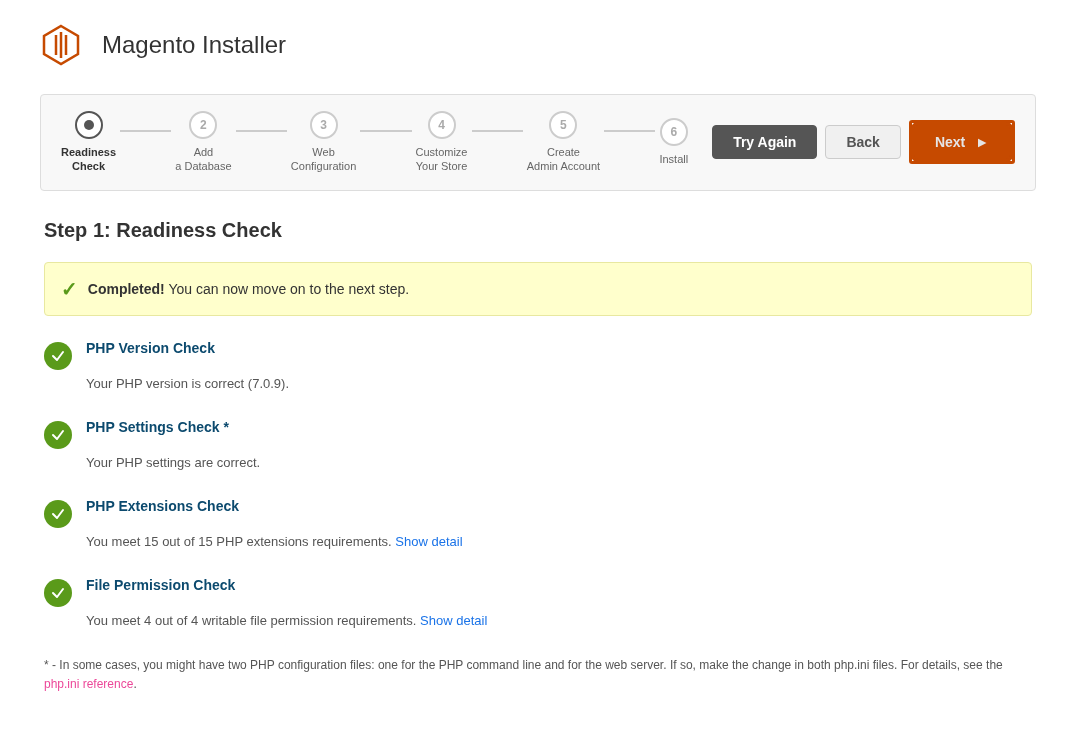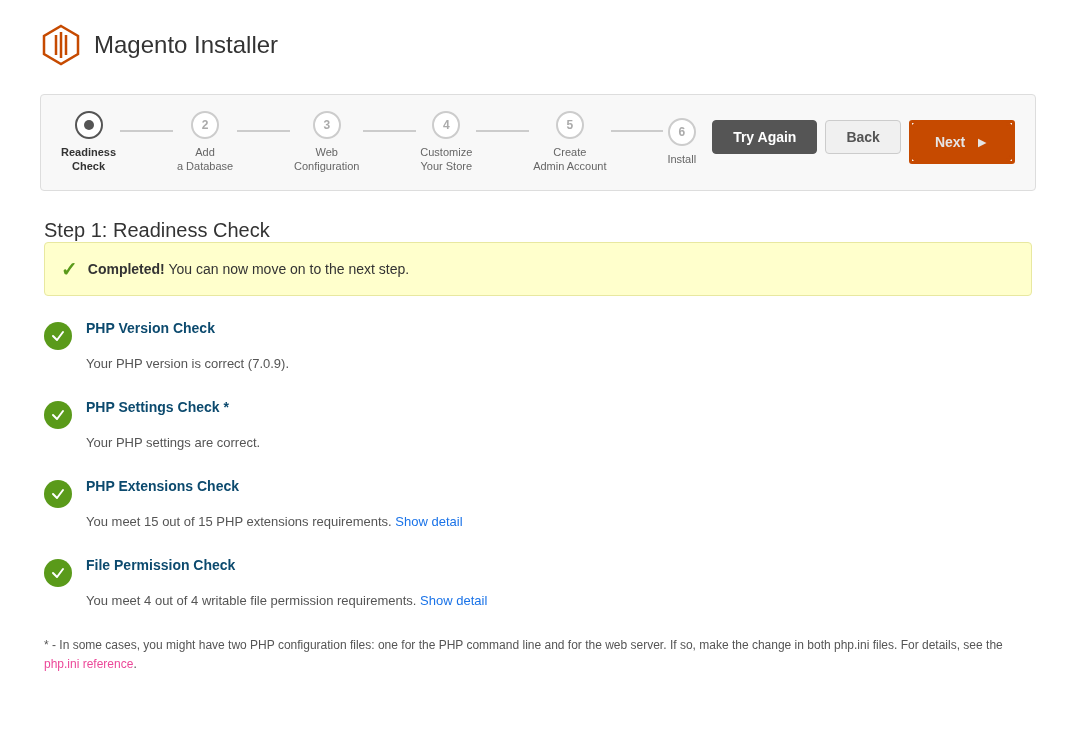--- a/index.html
+++ b/index.html
@@ -21,20 +21,21 @@
       margin-bottom: 28px;
     }
     .magento-logo {
       width: 42px;
       height: 42px;
     }
     .header-title {
       font-size: 24px;
       font-weight: normal;
       color: #333;
+      margin-left: 8px;
     }
     .wizard-bar {
       border: 1px solid #ddd;
       border-radius: 4px;
       padding: 16px 20px;
       display: flex;
       align-items: center;
       justify-content: space-between;
       margin-bottom: 28px;
       background: #f8f8f8;
@@ -92,22 +93,22 @@
     .step-connector {
       flex: 1;
       height: 2px;
       background: #ccc;
       margin: 0 4px;
       margin-bottom: 22px;
     }
     .wizard-buttons {
       display: flex;
       gap: 8px;
-      align-items: flex-start;
-      margin-left: 16px;
+      align-items: center;
+      margin-left: 24px;
     }
     .btn {
       padding: 8px 20px;
       border-radius: 4px;
       border: 1px solid #ccc;
       cursor: pointer;
       font-size: 14px;
       font-weight: bold;
     }
     .btn-try-again {
@@ -136,21 +137,22 @@
     .btn-next-arrow {
       display: inline-block;
       margin-left: 6px;
     }
     .content-area {
       padding: 0 4px;
     }
     .step-title {
       font-size: 20px;
       color: #333;
-      font-weight: normal;
+      margin-bottom: 20px;
+      font-weight: bold;
     }
     .alert-completed {
       background: #ffffcc;
       border: 1px solid #e8e8a0;
       border-radius: 4px;
       padding: 14px 16px;
       display: flex;
       align-items: center;
       gap: 10px;
       margin-bottom: 24px;

